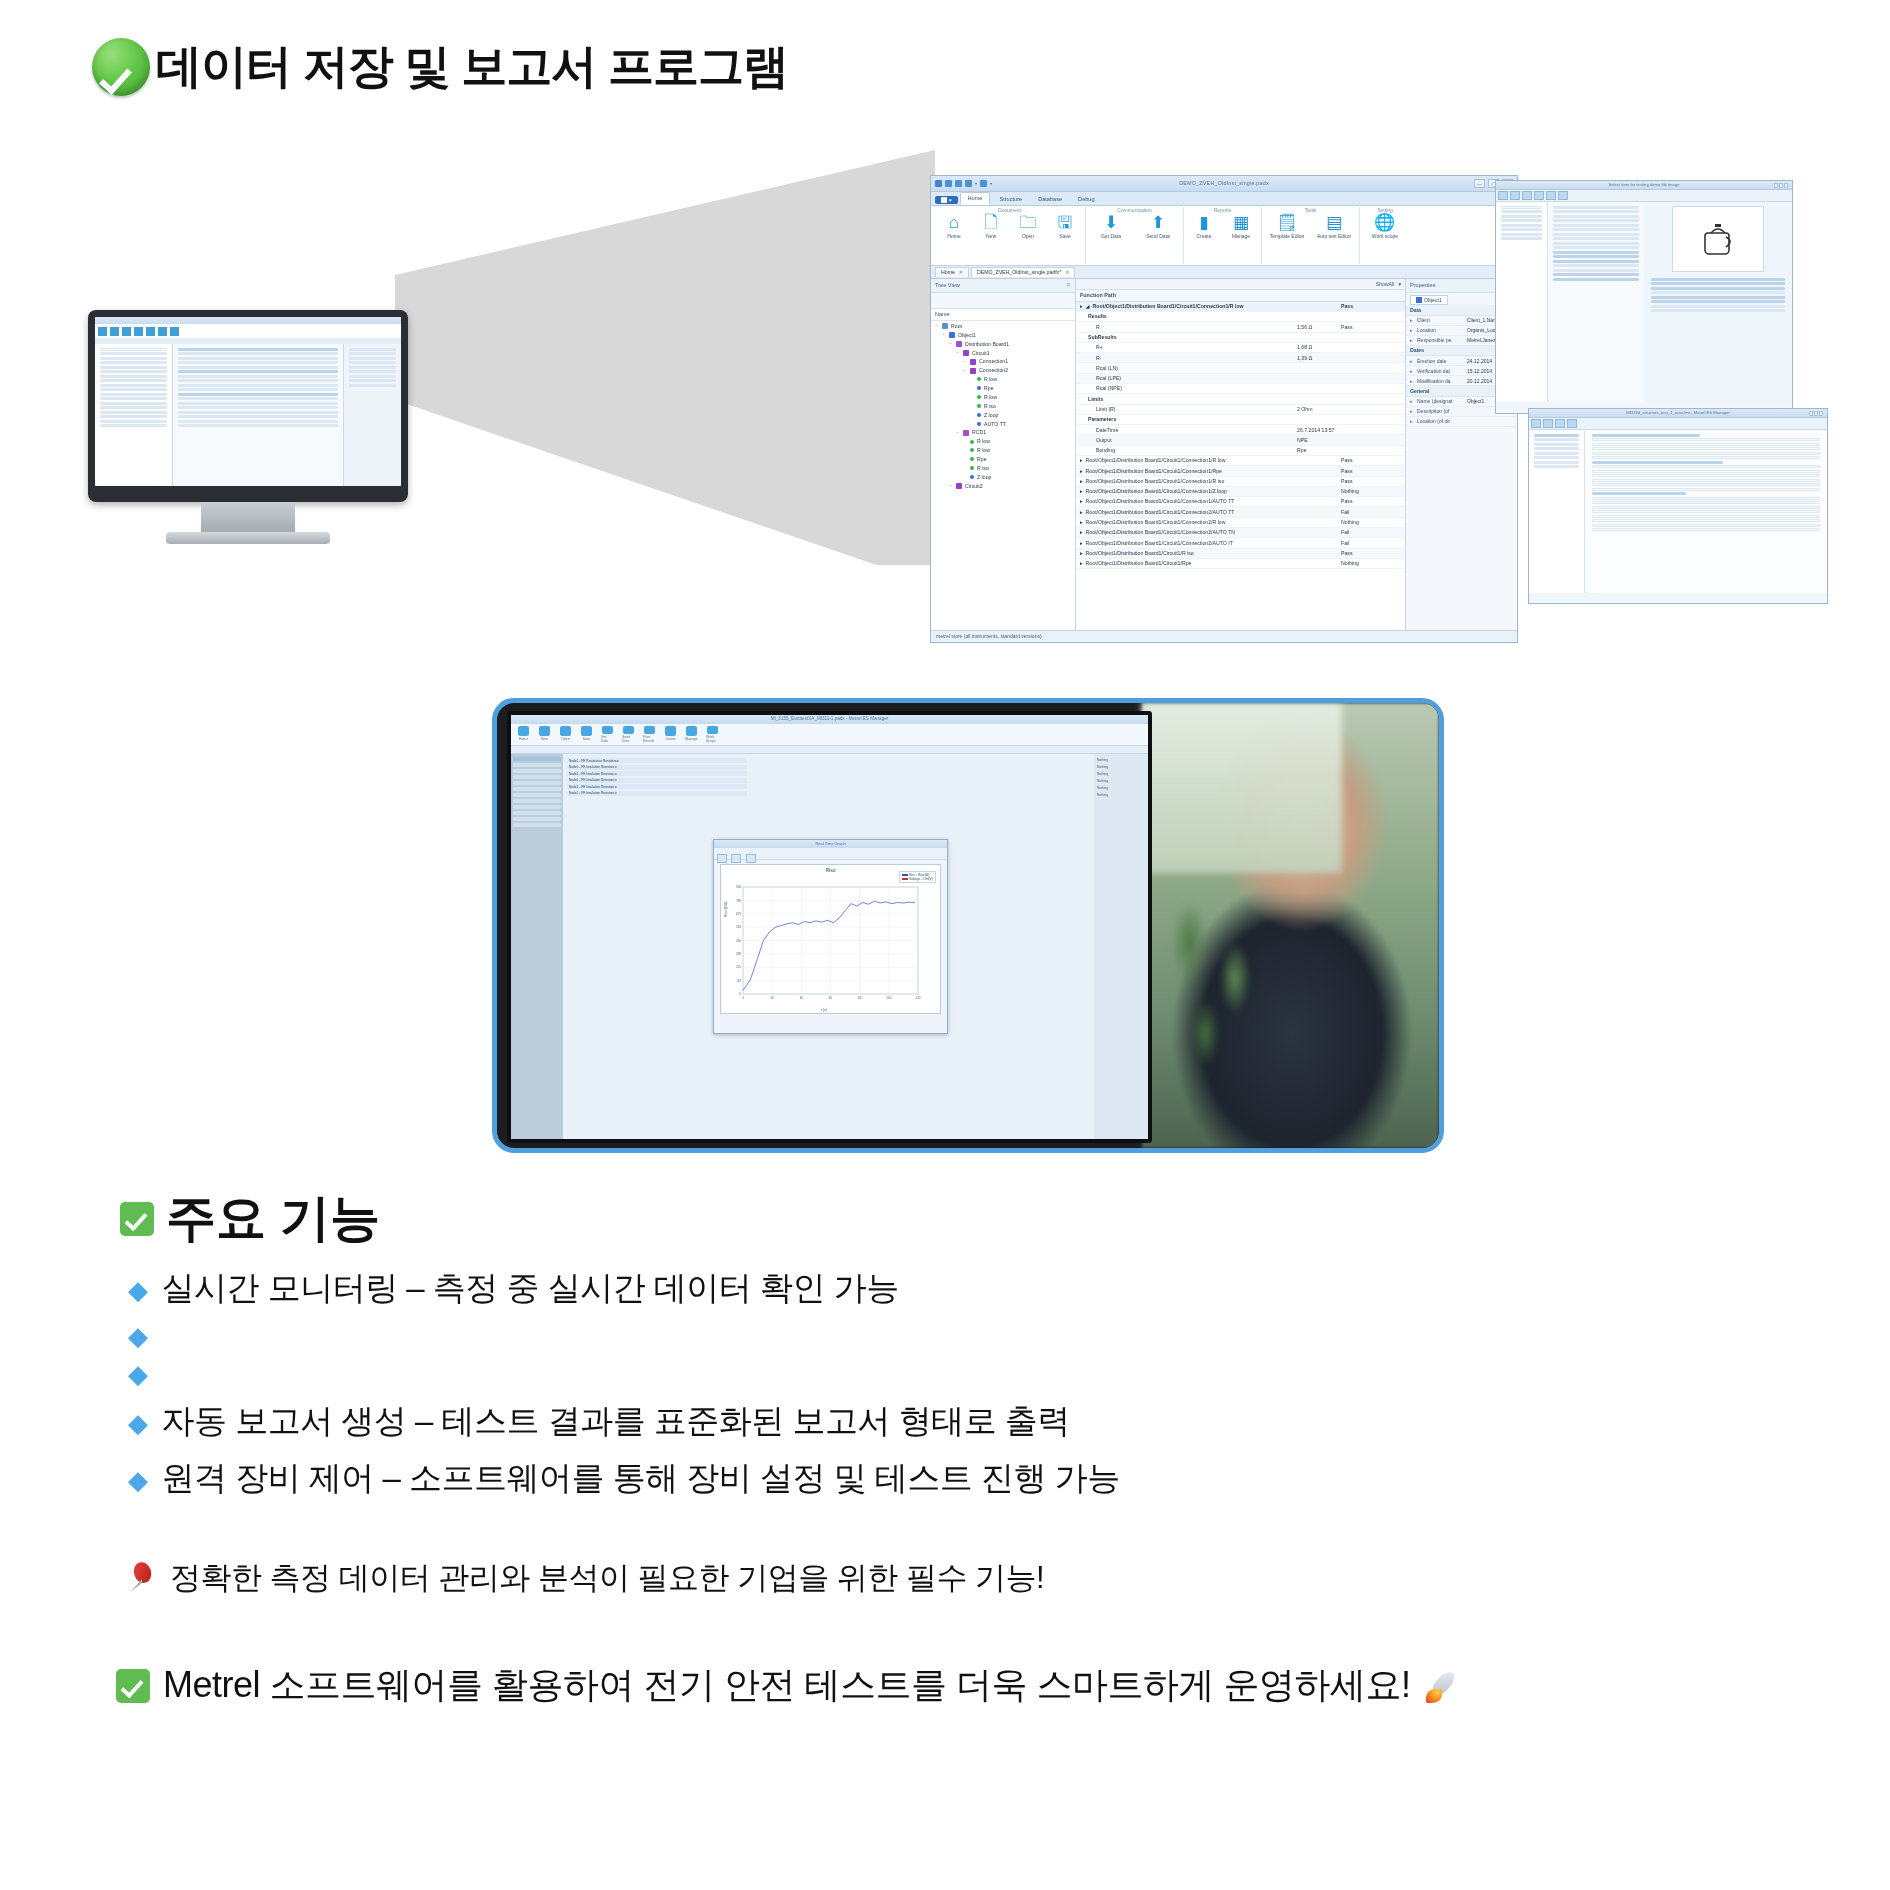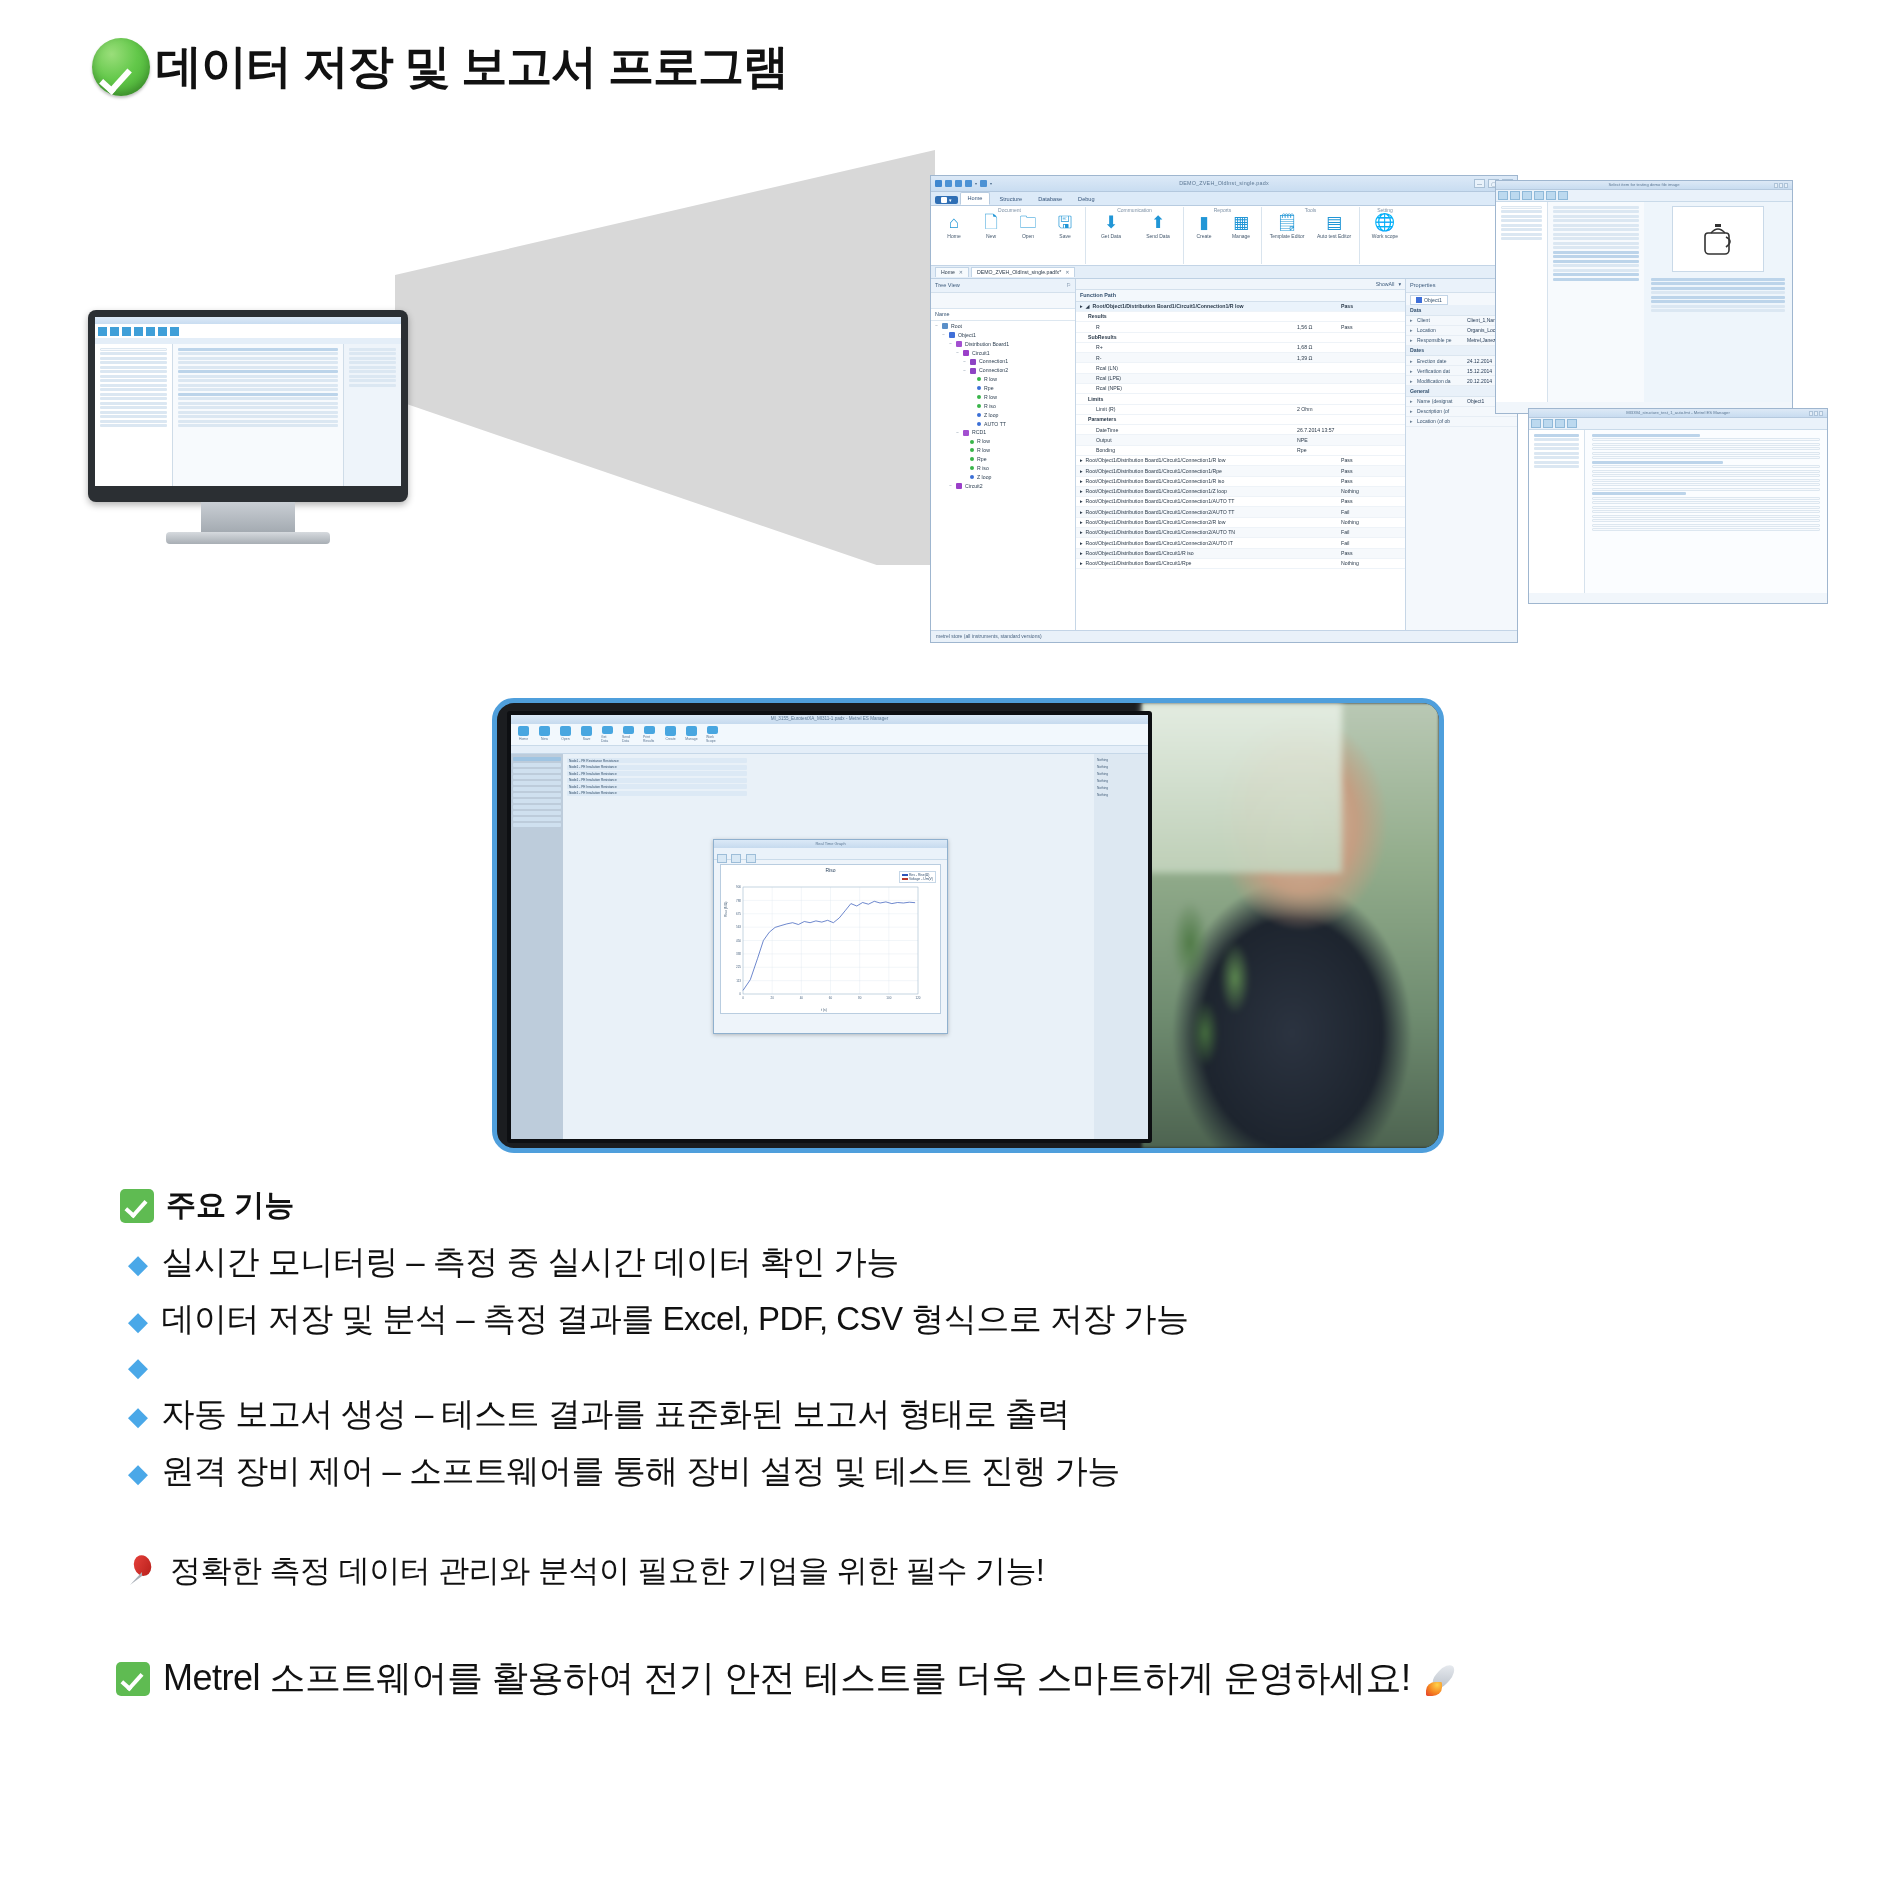--- a/index.html
+++ b/index.html
@@ -211,21 +211,21 @@
   .pp-window{
     position:absolute; left:0; top:0; width:200px; height:170px;
     background:linear-gradient(180deg,#e8f0e6,#c3d4bd);
     filter:blur(3px); opacity:.9;
   }
 
   
   .content{ position:absolute; left:0; top:1185px; width:100%; }
   .sec-head{
     display:flex; align-items:center; gap:12px; margin:0 0 14px 120px;
-    font-size:30px; font-weight:700;
+    font-size:50px; font-weight:700;
   }
   .chk-green{
     width:34px;height:34px;background:#5fbb52;border-radius:5px;position:relative;flex:none;
   }
   .chk-green::after{
     content:""; position:absolute; left:10px; top:7px;
     width:8px;height:17px;border:4px solid #fff;border-top:0;border-left:0;transform:rotate(42deg);
   }
   .bullet{
     display:flex; align-items:baseline; gap:14px; margin:0 0 12px 128px;
@@ -1088,21 +1088,20 @@
     <span>주요 기능</span>
   </div>
 
   <div id="bullets">
       <div class="bullet">
         <span class="dia">◆</span>
         <span>실시간 모니터링 – 측정 중 실시간 데이터 확인 가능</span>
       </div>
       <div class="bullet">
         <span class="dia">◆</span>
-        <span>데이터 저장 및 분석 – 측정 결과를 Excel, PDF, CSV 형식으로 저장 가능</span>
       </div>
       <div class="bullet">
         <span class="dia">◆</span>
       </div>
       <div class="bullet">
         <span class="dia">◆</span>
         <span>자동 보고서 생성 – 테스트 결과를 표준화된 보고서 형태로 출력</span>
       </div>
       <div class="bullet">
         <span class="dia">◆</span>

